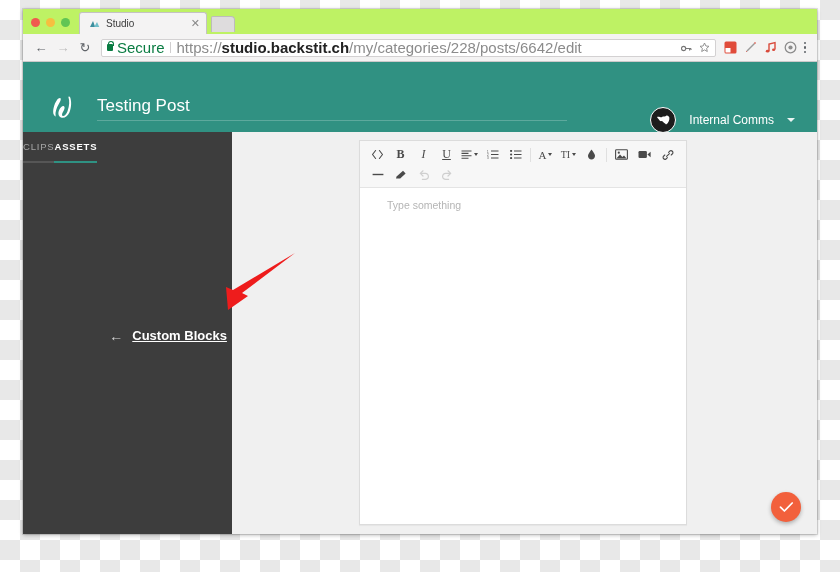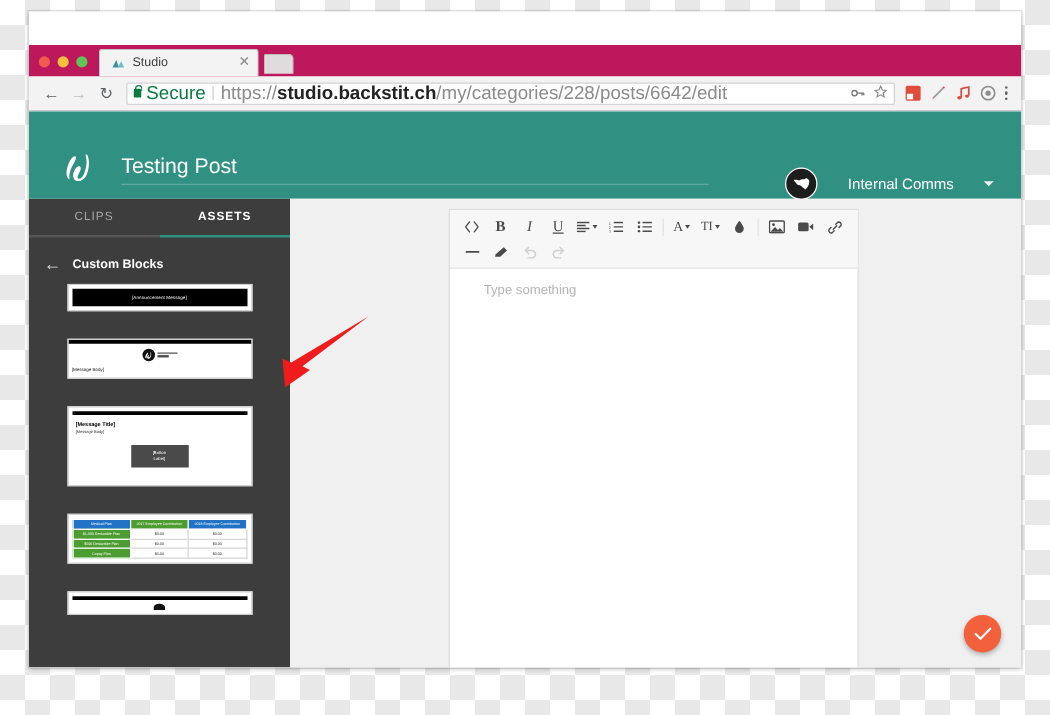--- a/index.html
+++ b/index.html
@@ -25,26 +25,25 @@
     width: 794px; height: 525px;
     background: #ffffff;
     box-shadow: 0 1px 4px rgba(0,0,0,0.30), 0 0 0 1px rgba(0,0,0,0.10);
     display: flex; flex-direction: column;
     overflow: hidden;
   }
 
   
   .tabstrip {
     height: 25px;
-    background: #be185d;
+    background: #bef264;
     display: flex; align-items: flex-end;
     padding-left: 8px;
     position: relative;
     flex: none;
-    margin-top: 27px;
   }
   .traffic { display: flex; align-items: center; gap: 6px; padding-bottom: 7px; margin-right: 9px; }
   .dot { width: 9px; height: 9px; border-radius: 50%; }
   .dot.red { background: #f05a4f; }
   .dot.yellow { background: #f6bf3f; }
   .dot.green { background: #61c554; }
 
   .tab {
     height: 22px;
     width: 128px;
@@ -139,53 +138,53 @@
   }
   .brand { display: flex; align-items: center; flex: 1; min-width: 0; margin-top: 22px; }
   .logo { width: 34px; height: 34px; flex: none; margin-right: 16px; }
   .post-title {
     color: #ffffff; font-size: 17px; font-weight: 400;
     white-space: nowrap; overflow: hidden; text-overflow: ellipsis;
     padding-bottom: 4px;
     border-bottom: 1px solid rgba(255,255,255,0.22);
     flex: 1; max-width: 470px;
   }
-  .account { display: flex; align-items: center; gap: 24px; flex: none; margin-top: 46px; }
+  .account { display: flex; align-items: center; gap: 13px; flex: none; margin-top: 46px; }
   .globe { width: 26px; height: 26px; border-radius: 50%; background: #1d1d1d; display:flex; align-items:center; justify-content:center; border: 1.5px solid #fff; }
   .account-name { color: #ffffff; font-size: 12px; }
   .caret-down { width: 0; height: 0; border-left: 4px solid transparent; border-right: 4px solid transparent; border-top: 4px solid #ffffff; opacity: 0.9; }
 
   
   .app-body { flex: 1; display: flex; min-height: 0; }
 
   
   .sidebar {
     width: 209px; flex: none;
     background: #3d3d3d;
-    display: flex; flex-direction: column;
+    display: flex; flex-direction: row;
     overflow: hidden;
   }
   .side-tabs { display: flex; height: 31px; flex: none; position: relative; }
   .side-tab {
     flex: 1;
     display: flex; align-items: center; justify-content: center;
     font-size: 9.5px; letter-spacing: 0.8px;
     color: #a6a6a6;
     border-bottom: 2px solid #565656;
   }
   .side-tab.active { color: #ffffff; border-bottom-color: #2f9283; font-weight: 700; }
 
   .side-head {
     display: flex; align-items: center;
     padding: 14px 12px 9px 12px;
     gap: 9px;
     flex: none;
   }
   .back-arrow { color: #d8d8d8; font-size: 14px; line-height: 1; }
-  .side-title { color: #ffffff; font-size: 10px; font-weight: 700; }
+  .side-title { color: #ffffff; font-size: 13px; font-weight: 700; text-decoration: underline; }
 
   .new-btn-row { display: flex; justify-content: center; flex: none; padding: 2px 0 14px 0; }
   .new-btn {
     background: #009688; color: #ffffff;
     font-size: 10px; font-weight: 700; letter-spacing: 0.8px;
     width: 70px; height: 19px;
     display: flex; align-items: center; justify-content: center;
     border: none;
     font-family: inherit;
   }

